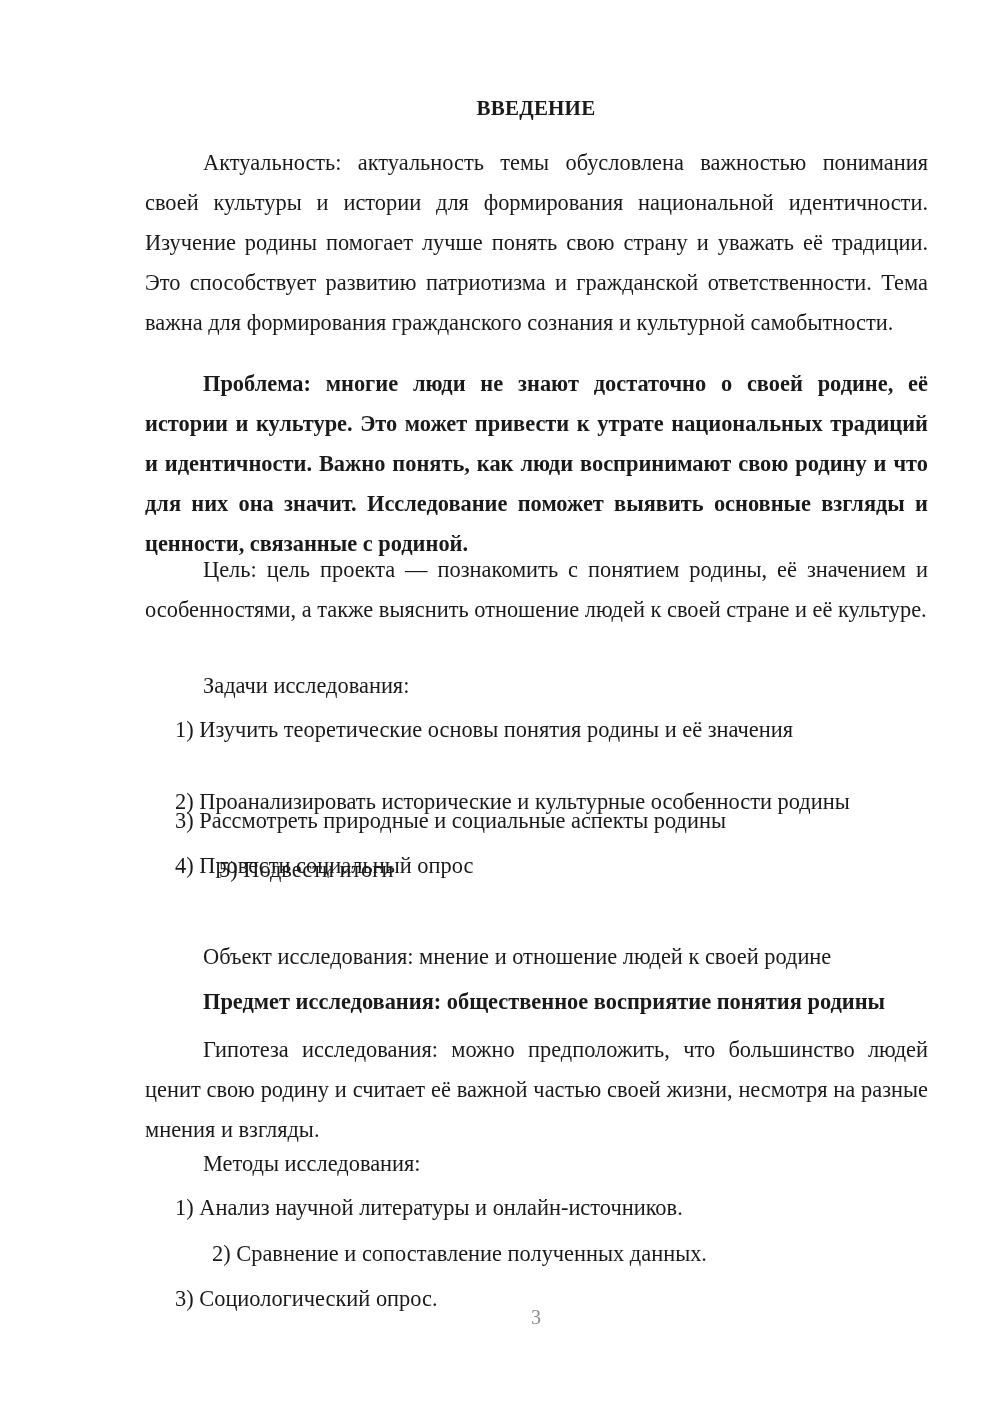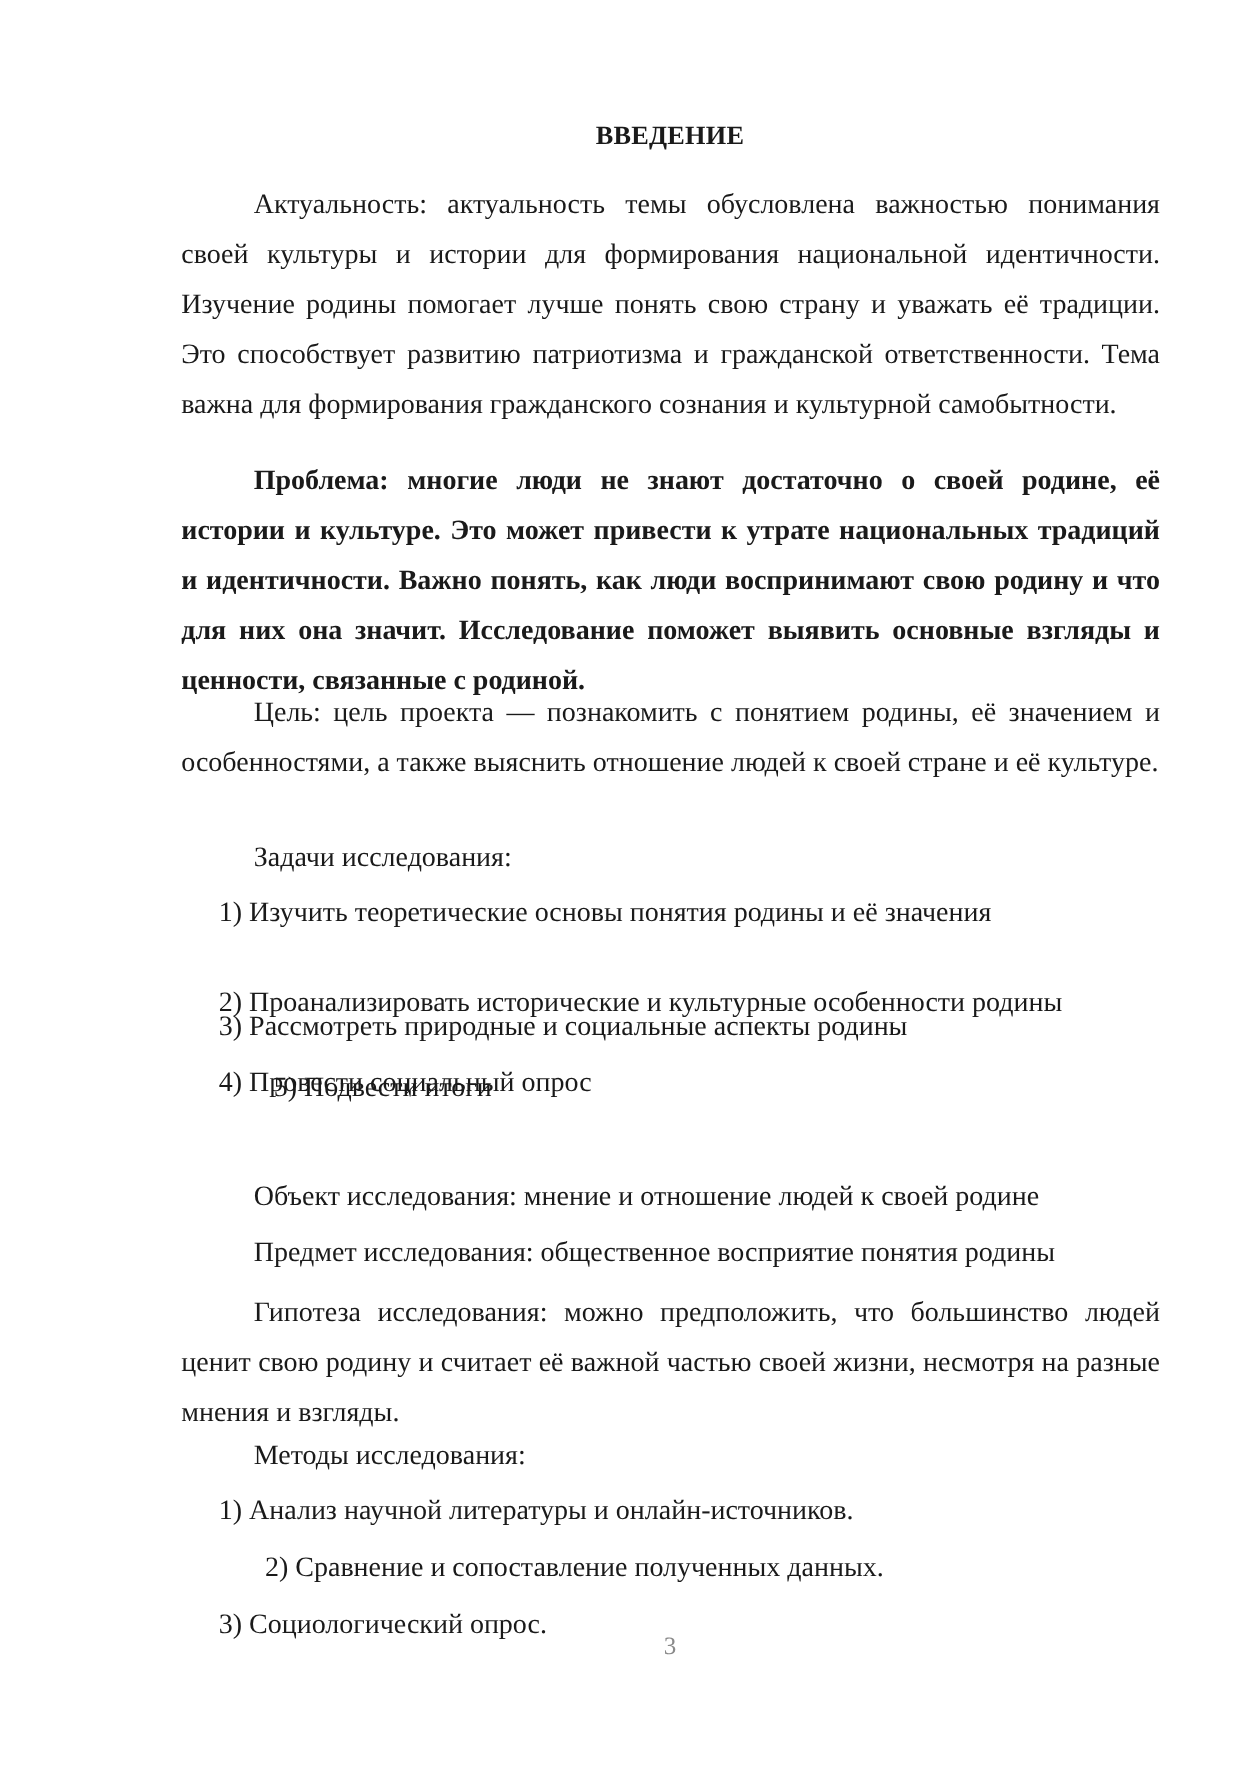--- a/index.html
+++ b/index.html
@@ -40,21 +40,21 @@
   <p class="para" style="top:550px;">Цель: цель проекта — познакомить с понятием родины, её значением и особенностями, а также выяснить отношение людей к своей стране и её культуре.</p>
 
   <div class="line indent" style="top:668px;">Задачи исследования:</div>
   <div class="line listitem" style="top:712px;">1) Изучить теоретические основы понятия родины и её значения</div>
   <div class="line listitem" style="top:757px;margin-top:27px;">2) Проанализировать исторические и культурные особенности родины</div>
   <div class="line listitem" style="top:803px;">3) Рассмотреть природные и социальные аспекты родины</div>
   <div class="line listitem" style="top:848px;">4) Провести социальный опрос</div>
   <div class="line listitem" style="top:852px;margin-left:44px;">5) Подвести итоги</div>
 
   <div class="line indent" style="top:939px;">Объект исследования: мнение и отношение людей к своей родине</div>
-  <div class="line indent" style="top:984px;">Предмет исследования: общественное восприятие понятия родины</div>
+  <div class="line indent" style="top:984px;font-weight:bold;">Предмет исследования: общественное восприятие понятия родины</div>
 
   <p class="para" style="top:1030px;">Гипотеза исследования: можно предположить, что большинство людей ценит свою родину и считает её важной частью своей жизни, несмотря на разные мнения и взгляды.</p>
 
   <div class="line indent" style="top:1146px;">Методы исследования:</div>
   <div class="line listitem" style="top:1190px;">1) Анализ научной литературы и онлайн-источников.</div>
   <div class="line listitem" style="top:1236px;margin-left:37px;">2) Сравнение и сопоставление полученных данных.</div>
   <div class="line listitem" style="top:1281px;">3) Социологический опрос.</div>
 
   <div class="pagenum">3</div>
 </div>

